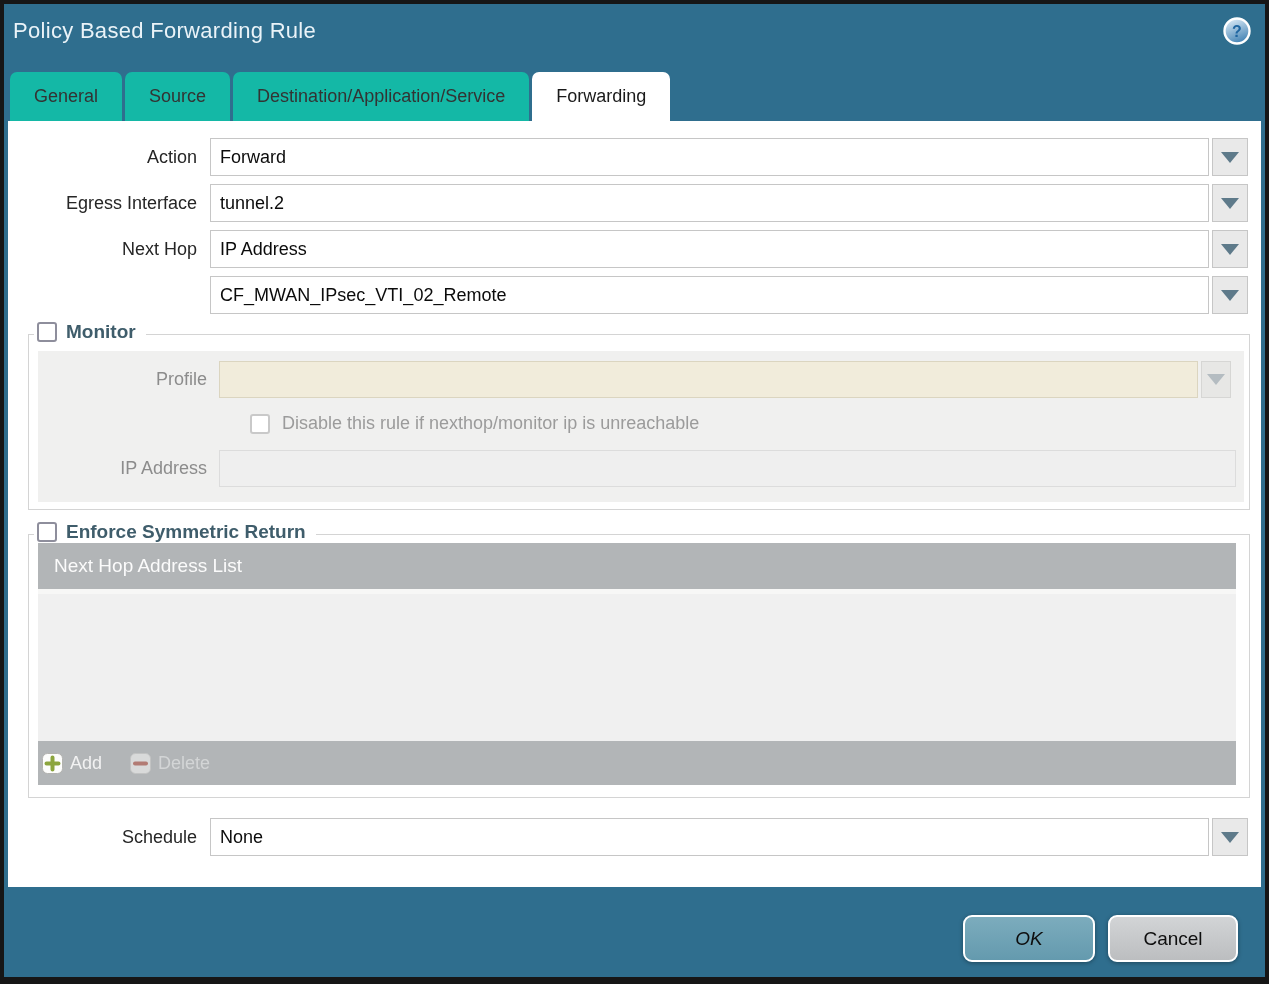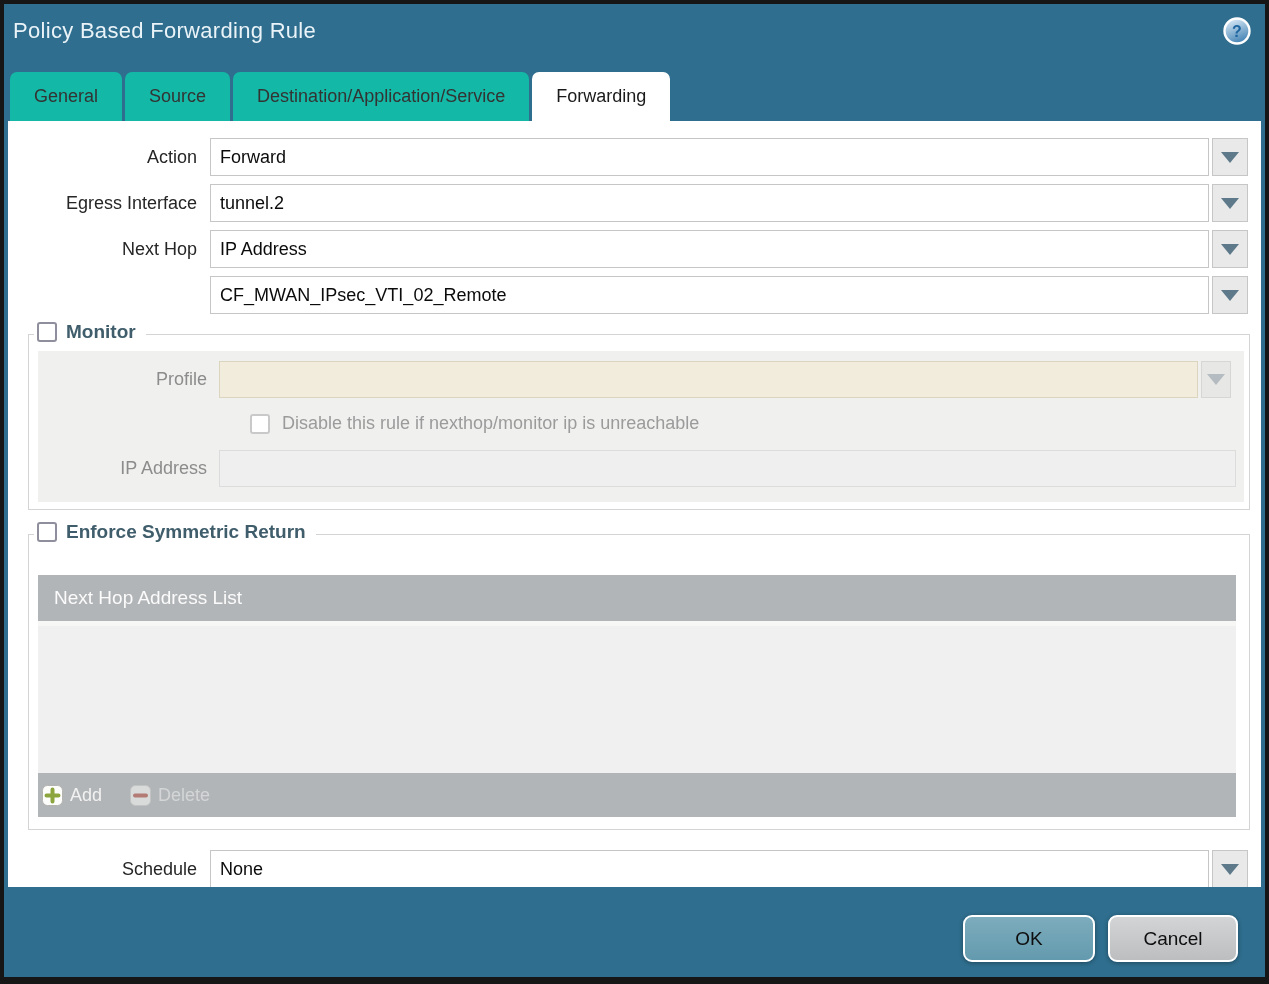--- a/index.html
+++ b/index.html
@@ -68,21 +68,21 @@
   .ifield { flex:1; display:flex; gap:3px; height:37px; }
   .value.beige { background:#F1ECDB; border-color:#DBD5C0; }
   .dd.small { width:30px; }
   .row-profile { margin-right:13px; margin-bottom:12px; }
   .row-check { margin-left:190px; margin-bottom:13px; gap:12px; min-height:27px;padding-left:22px; }
   .dimtext { font-size:18px; color:#9B9B9B; }
   .row-ip { margin-right:8px; }
   .value.grayed { background:#EFEFEF; border-color:#DCDCDC; }
 
   .fs-enforce { margin-top:24px; padding-bottom:12px; }
-  .table { margin:40px 13px 0 9px;text-align:right; }
+  .table { margin:8px 13px 0 9px;text-align:right; }
   .t-header {
     height:46px; background:#B2B5B7; color:#FBFBFB;
     display:flex; align-items:center; padding-left:16px; font-size:19px;
   }
   .t-body { height:152px; background:#F0F0F0; border-top:5px solid #F7F7F6; }
   .t-footer { height:44px; background:#B2B5B7; display:flex; align-items:center; gap:28px; padding-left:4px; }
   .tbtn { display:flex; align-items:center; gap:7px; cursor:pointer; }
   .tbtn span { font-size:18px; }
   .tbtn.add span { color:#F2F2F2; }
   .tbtn.delete { cursor:default; }
@@ -92,21 +92,21 @@
 
   
   .actions { display:flex; justify-content:flex-end; gap:13px; padding:28px 27px 0 0; }
   .btn {
     width:132px; height:47px; border:2px solid #fff; border-radius:9px;
     font-size:19px; color:#0E0E0E; cursor:pointer;
     display:flex; align-items:center; justify-content:center;
     box-shadow:0 1px 4px rgba(0,0,0,.35);
     font-family:"Liberation Sans", sans-serif;
   }
-  .btn-ok { background:linear-gradient(#7CACBD, #649AAE); }
+  .btn-ok { background:linear-gradient(#7CACBD, #649AAE);font-style:italic; }
   .btn-cancel { width:130px; background:linear-gradient(#D2D4D6, #BCBEC0); }
 </style>
 </head>
 <body>
 
 <div class="frame">
 
   <div class="titlebar">
     <div class="title">Policy Based Forwarding Rule</div>
     <div class="help-btn">

